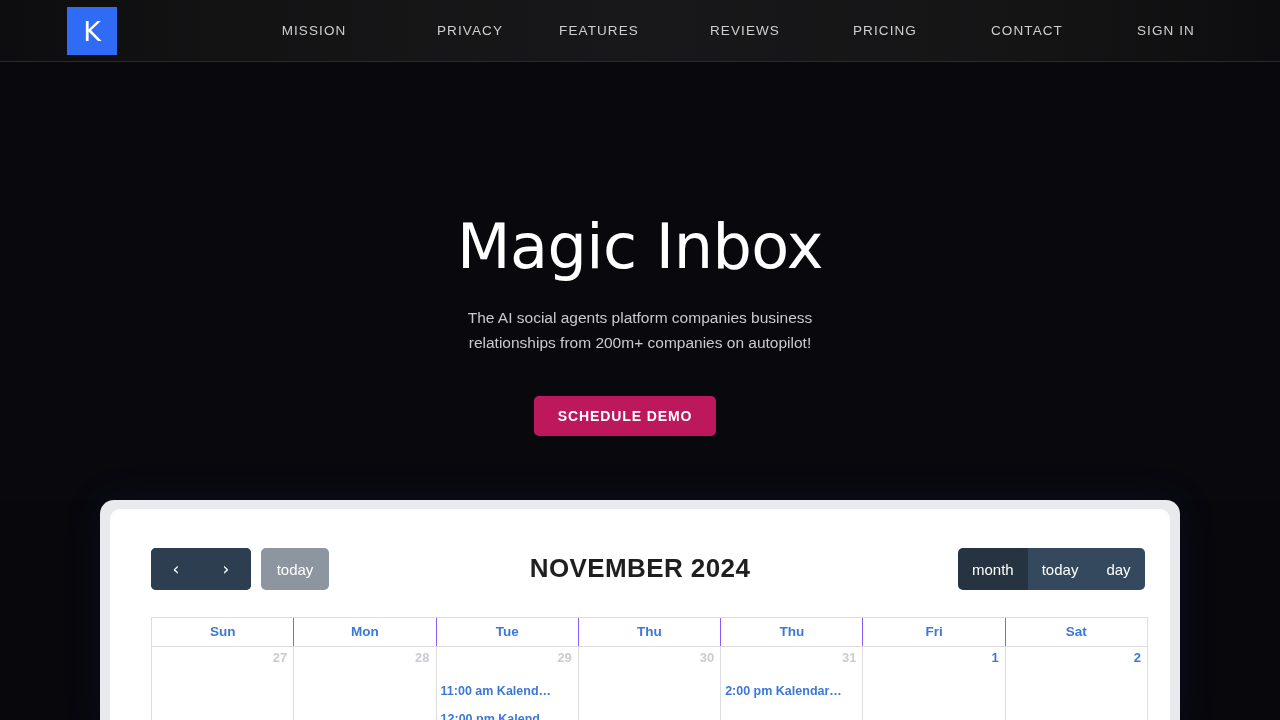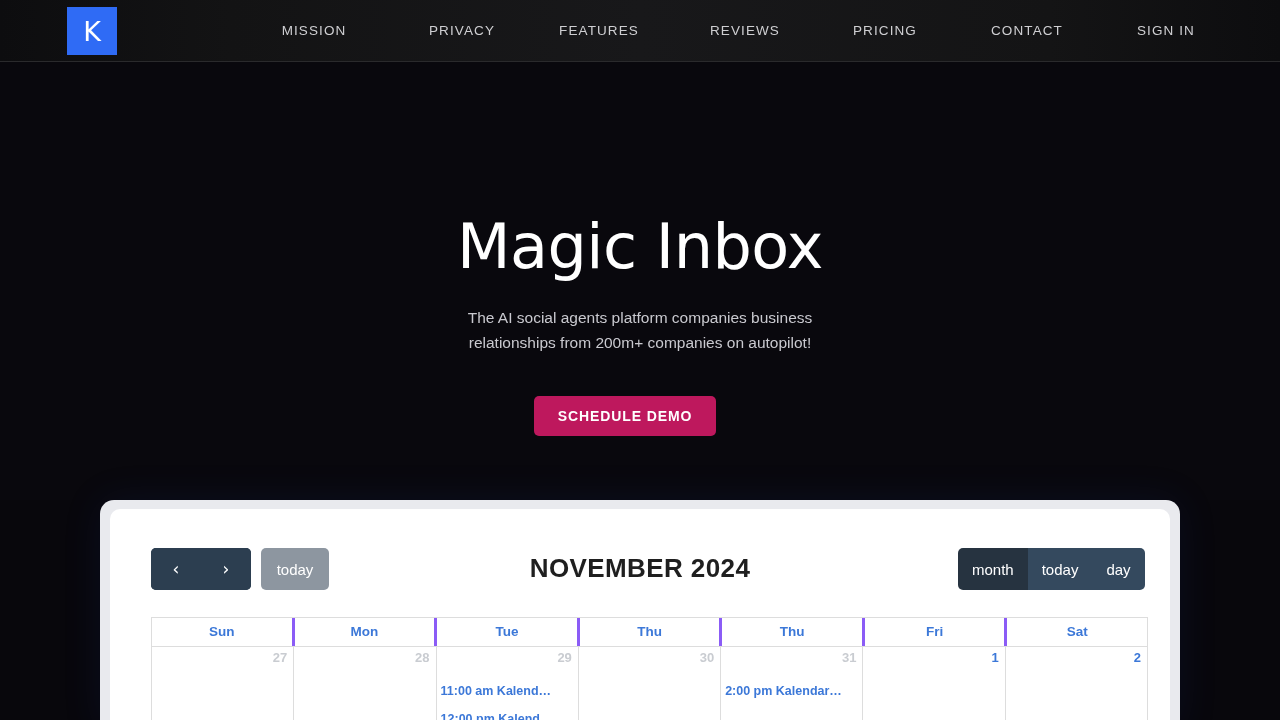--- a/index.html
+++ b/index.html
@@ -101,21 +101,21 @@
     font-family:"Liberation Sans", sans-serif;
   }
   .view-btn.active { background:#263340; }
 
   
   #cal-grid { position:absolute; left:41px; top:108px; width:997px; }
   #cal-head { display:flex; border:1px solid #ddd; border-bottom:none; }
   .dow {
     flex:1; text-align:center; padding:6px 0 7px;
     color:#3c78d8; font-size:13.5px; font-weight:700;
-    border-right:3px solid #8b5cf6; background:#fff;
+    border-right:1px solid #8b5cf6; background:#fff;
   }
   .dow:last-child { border-right:none; }
   #cal-body { display:flex; border:1px solid #ddd; height:106px; }
   .day-cell {
     flex:1; border-right:1px solid #ddd; position:relative;
     padding:3px 0 0 0; overflow:hidden;
   }
   .day-cell:last-child { border-right:none; }
   .day-num {
     text-align:right; padding-right:6px;
@@ -134,21 +134,21 @@
 <body>
 
 <div id="page">
 
   <div id="navbar">
     <div id="nav-logo">
       <span class="glyph">K</span>
     </div>
     <div id="nav-links">
         <a class="nav-link" style="position: absolute; left: -6px; width: 120px; top: 23px;">MISSION</a>
-        <a class="nav-link" style="position: absolute; left: 142px; width: 120px; top: 23px;">PRIVACY</a>
+        <a class="nav-link" style="position: absolute; left: 150px; width: 120px; top: 23px;">PRIVACY</a>
         <a class="nav-link" style="position: absolute; left: 279px; width: 120px; top: 23px;">FEATURES</a>
         <a class="nav-link" style="position: absolute; left: 425px; width: 120px; top: 23px;">REVIEWS</a>
         <a class="nav-link" style="position: absolute; left: 565px; width: 120px; top: 23px;">PRICING</a>
         <a class="nav-link" style="position: absolute; left: 707px; width: 120px; top: 23px;">CONTACT</a>
         <a class="nav-link" style="position: absolute; left: 846px; width: 120px; top: 23px;">SIGN IN</a>
       </div>
   </div>
 
   <div id="hero">
     <div id="hero-title">Magic Inbox</div>

